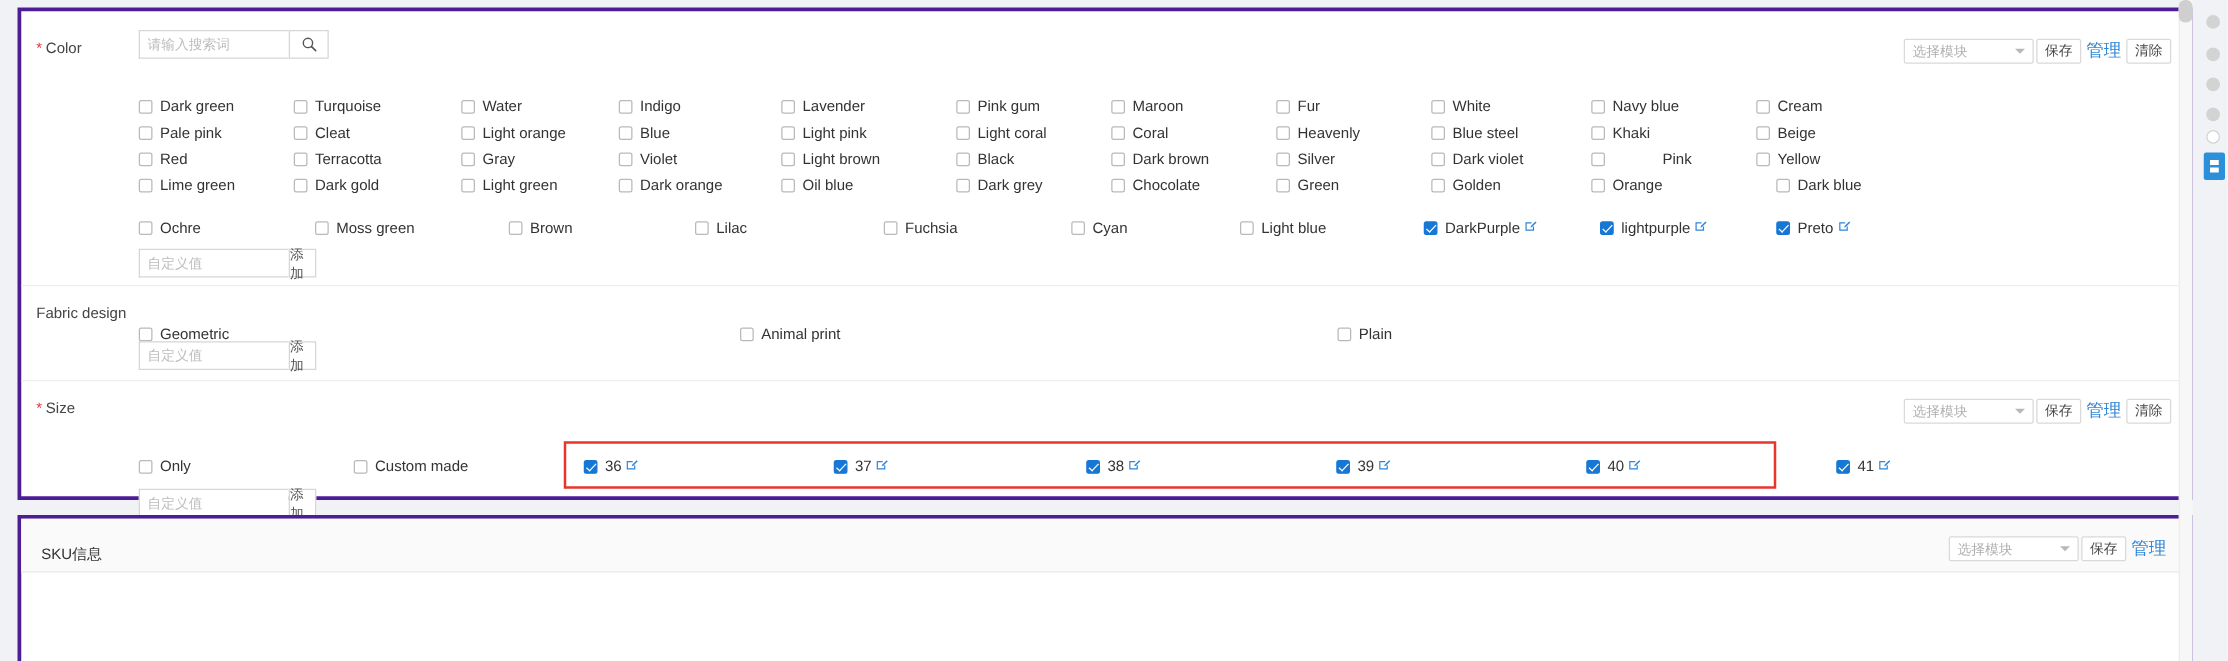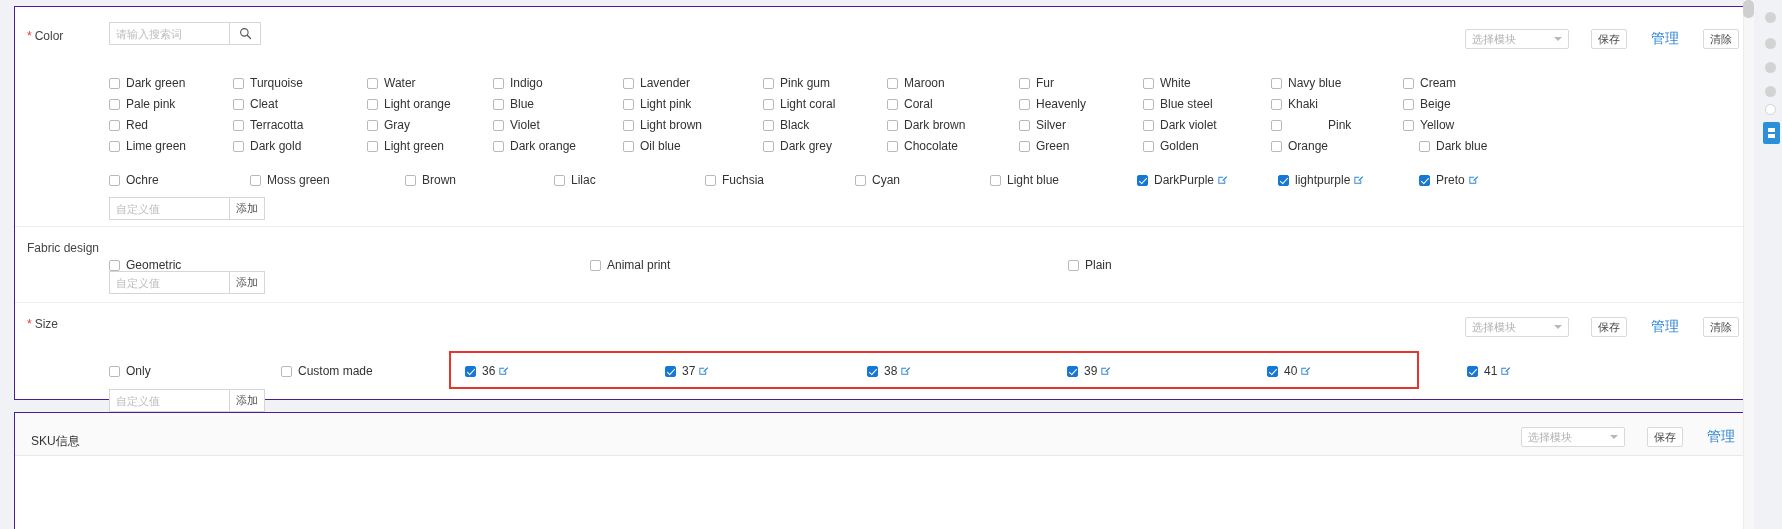--- a/index.html
+++ b/index.html
@@ -15,21 +15,21 @@
     position: relative;
     width: 1782px;
     height: 529px;
     overflow: hidden;
     background: #f0f2f5;
   }
 
   
   .card {
     background: #ffffff;
-    border: 1px solid #4c1d95;
+    border: 3px solid #4c1d95;
     position: absolute;
   }
   #attr-card { left: 14px; top: 6px; width: 1740px; height: 394px; }
   #sku-card  { left: 14px; top: 412px; width: 1740px; height: 120px; }
 
   
   .section { position: relative; }
   .section-label {
     position: absolute;
     left: 12px;
@@ -37,21 +37,21 @@
     color: #444;
     white-space: nowrap;
   }
   .req-star { color: #e4393c; margin-right: 3px; }
 
   
   .module-toolbar {
     position: absolute;
     display: flex;
     align-items: center;
-    gap: 22px;
+    gap: 2px;
   }
   .select-module {
     width: 104px; height: 20px;
     border: 1px solid #d9d9d9;
     background: #fff;
     border-radius: 2px;
     display: flex; align-items: center;
     padding: 0 6px;
     font-size: 11px;
     color: #b0b0b0;
@@ -108,21 +108,21 @@
   .input-group input::placeholder { color: #bdbdbd; }
   .input-group .ig-btn {
     width: 32px; height: 23px;
     border: 1px solid #d6d6d6;
     background: #fff;
     display: flex; align-items: center; justify-content: center;
     font-size: 11px;
     color: #555;
     cursor: pointer;
   }
-  .input-group .ig-btn.wide { width: 36px; }
+  .input-group .ig-btn.wide { width: 22px; }
   .mag { display: block; }
 
   
   .chk-grid { position: absolute; }
   .chk-row { position: relative; height: 21px; }
   .chk {
     position: absolute;
     display: flex;
     align-items: center;
     white-space: nowrap;

